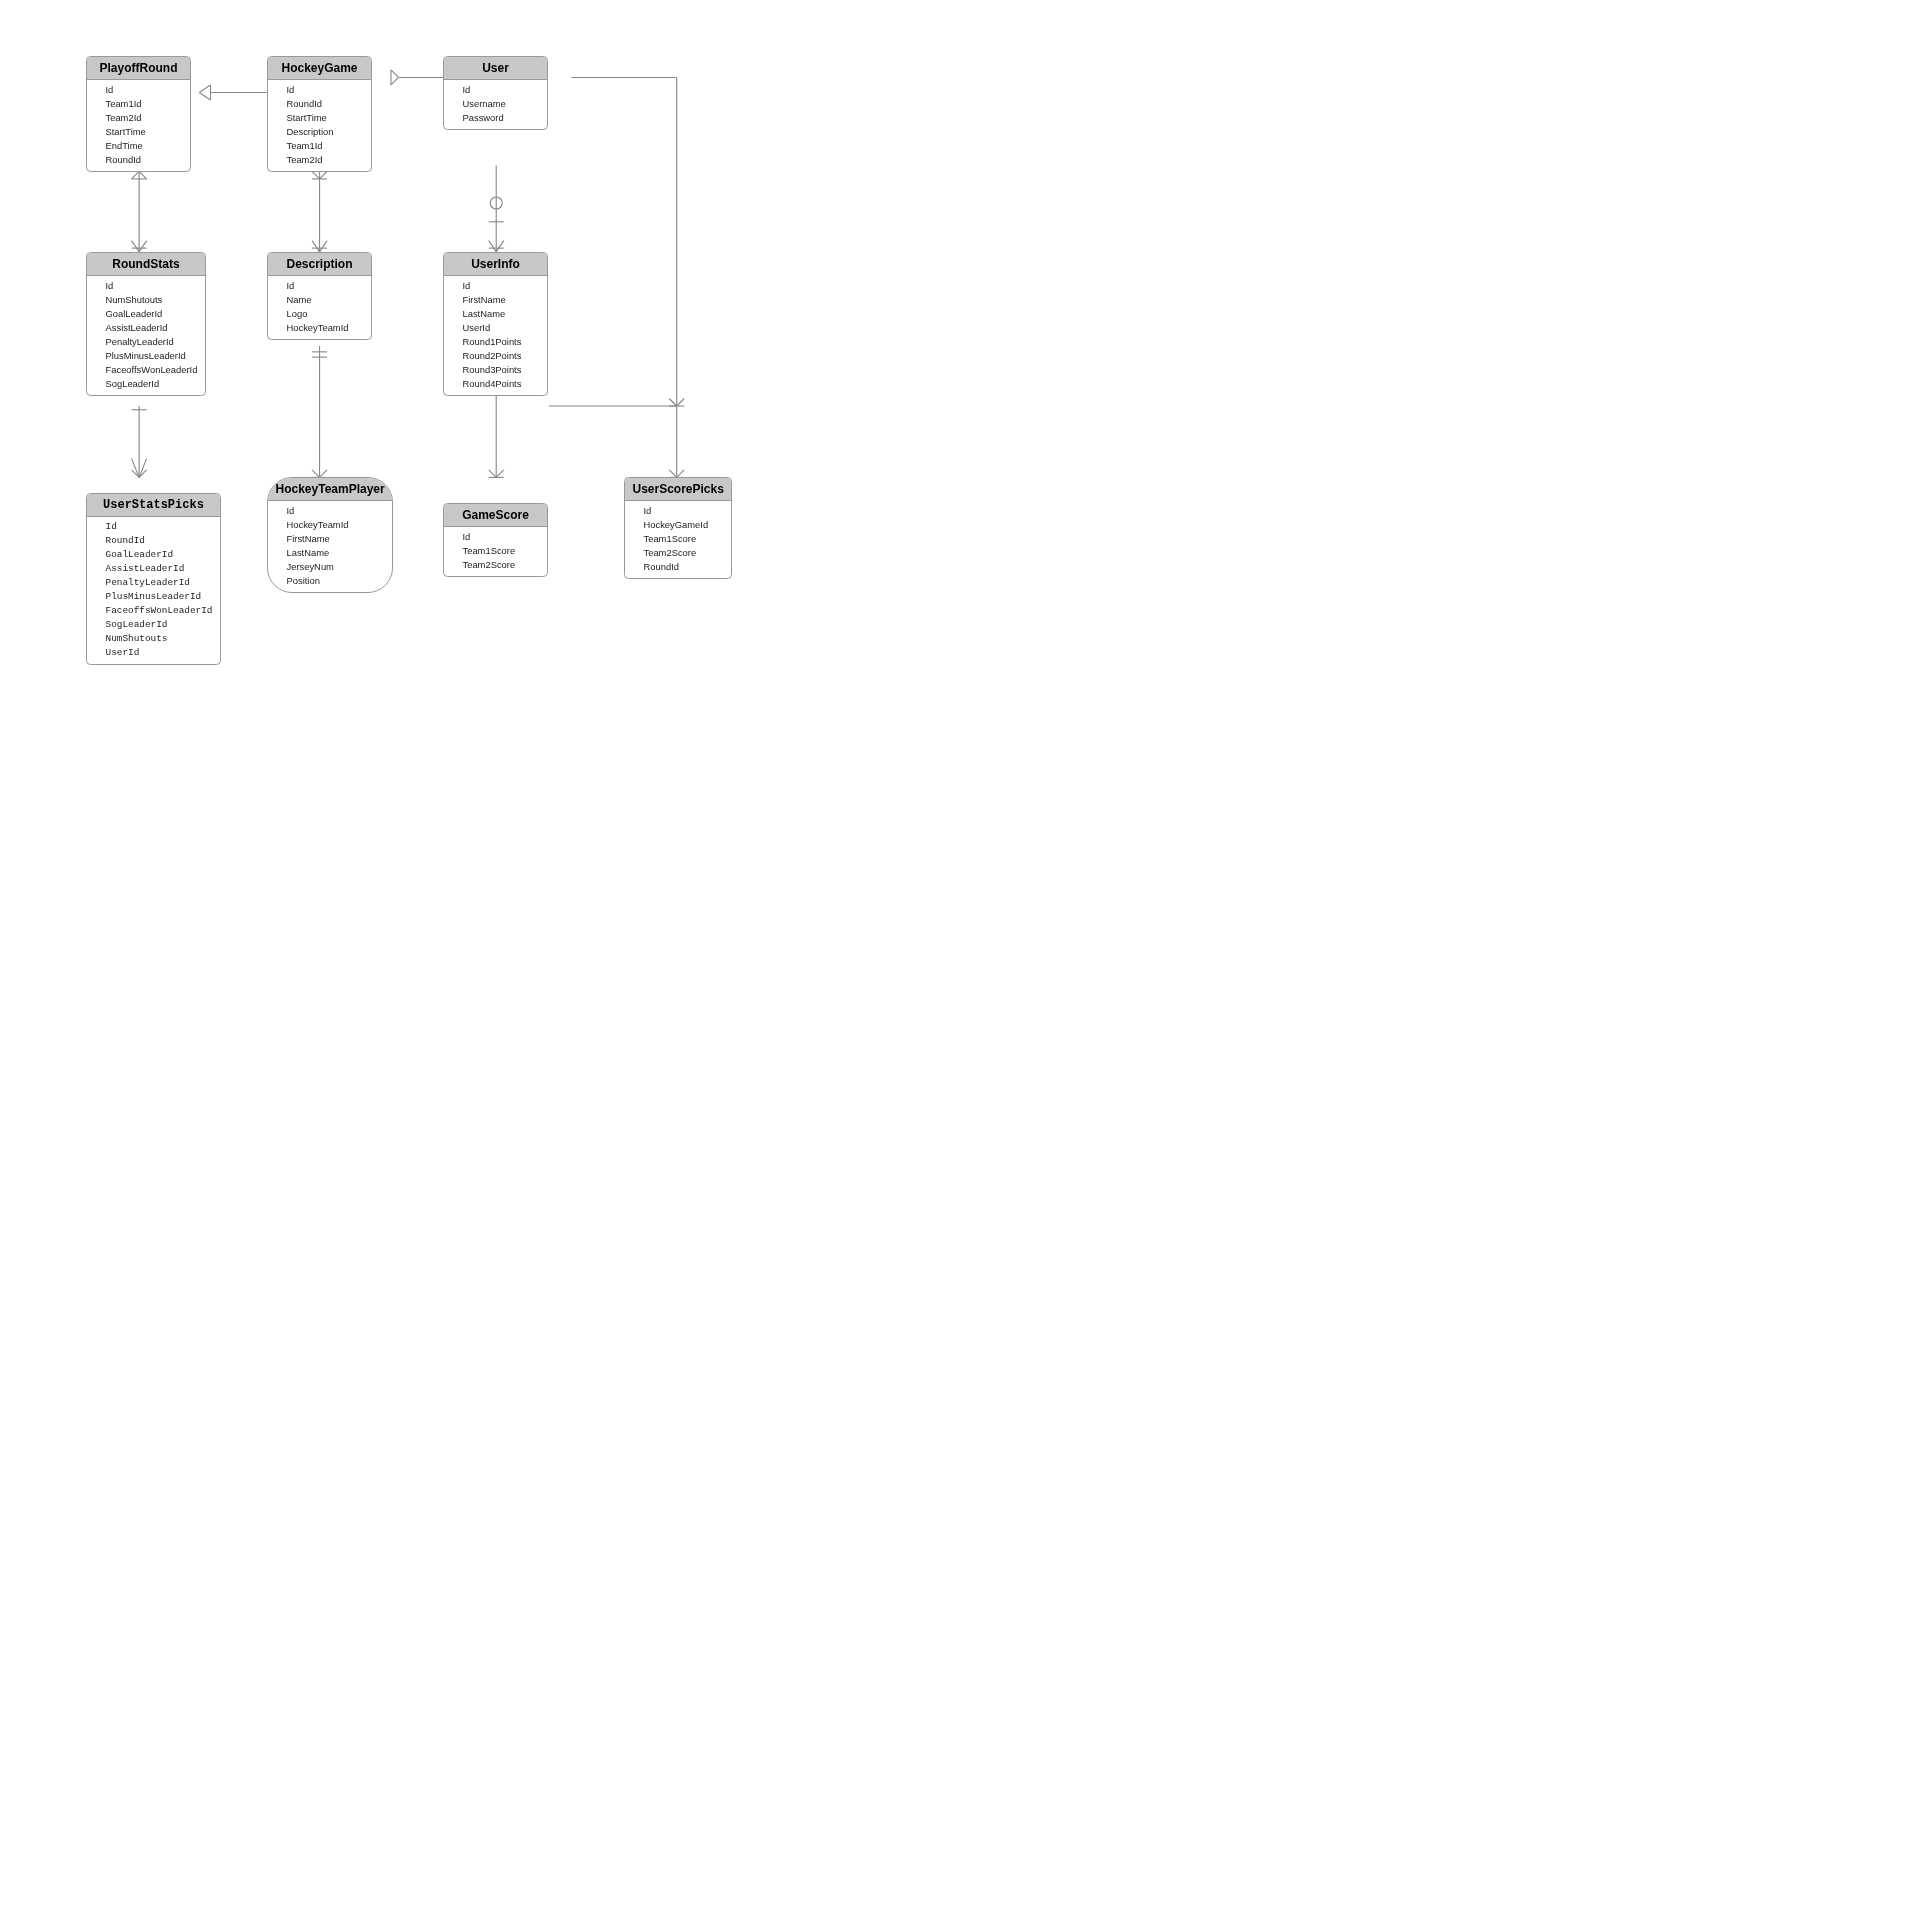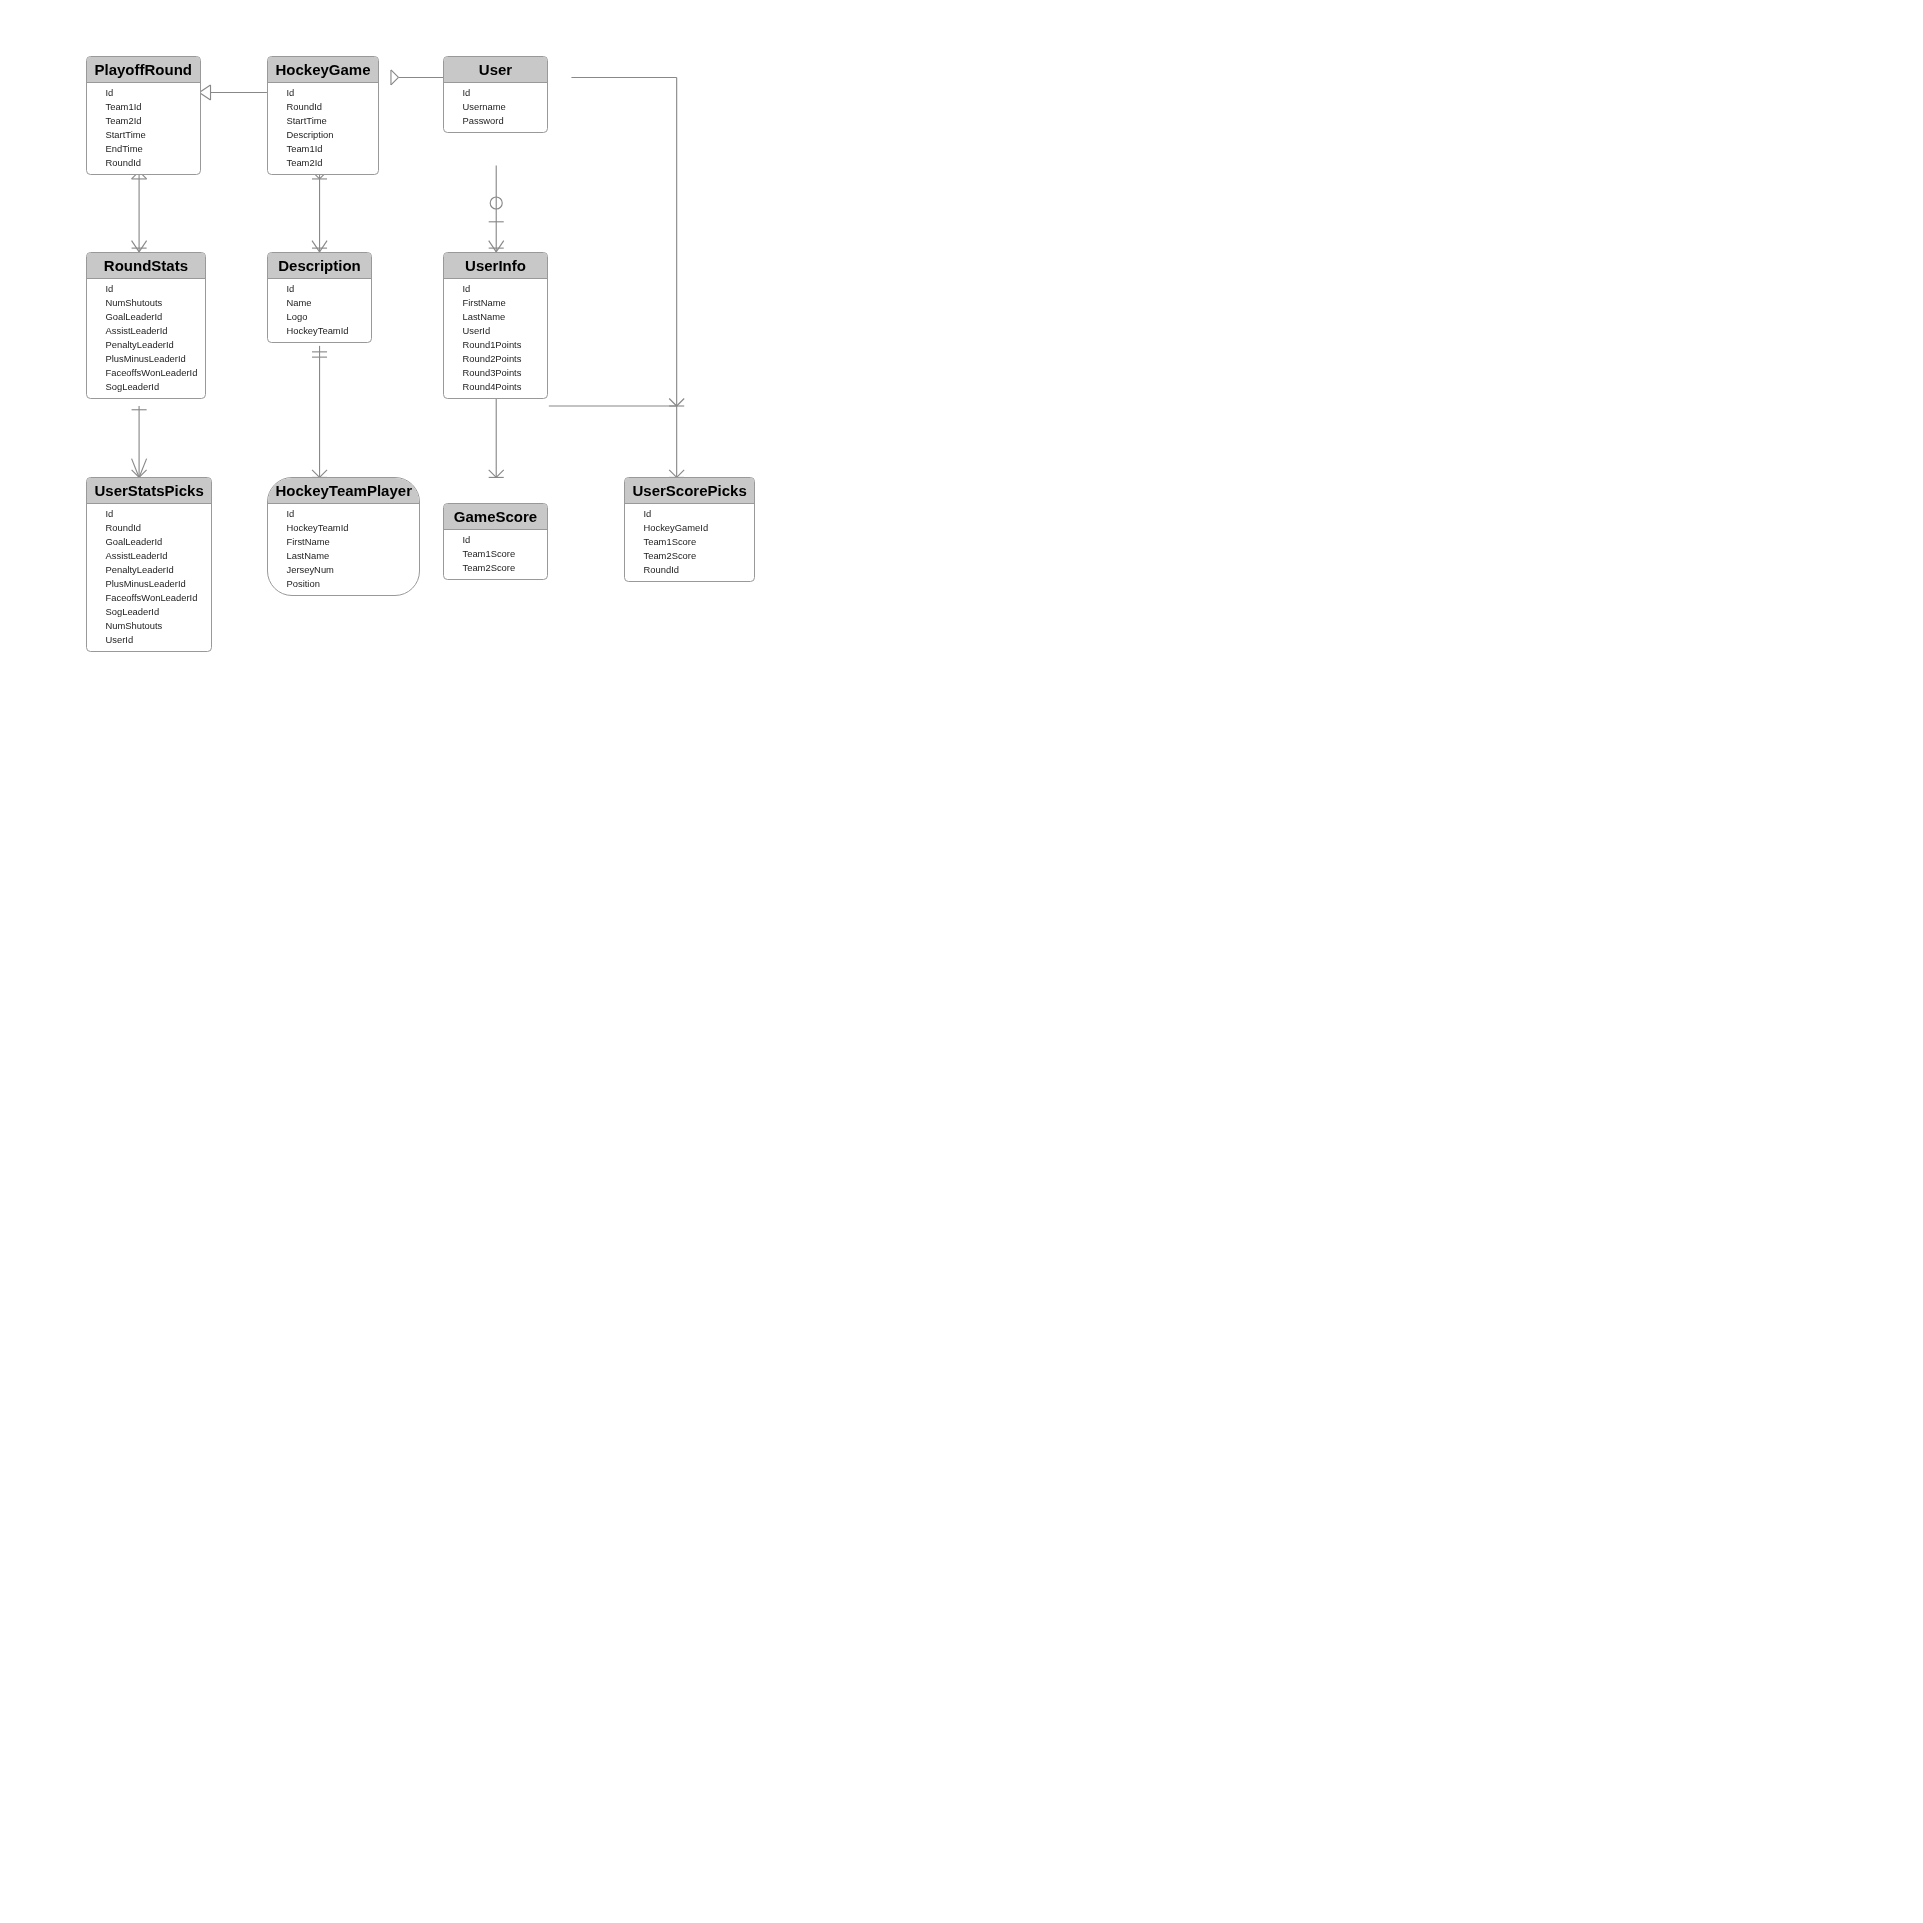--- a/index.html
+++ b/index.html
@@ -29,21 +29,21 @@
       border: 1.1px solid #999;
       border-radius: 4.5px;
       background: #fff;
       min-width: 105px;
       overflow: hidden;
     }
     .er-table .table-header {
       background: #c8c8c8;
       padding: 3.8px 7.5px;
       font-weight: bold;
-      font-size: 15px;
+      font-size: 12px;
       text-align: center;
       border-bottom: 1.1px solid #999;
     }
     .er-table .table-body {
       padding: 3px 7.5px 4.5px 7.5px;
     }
     .er-table .field {
       padding: 1.5px 0;
       font-size: 9.4px;
       color: #222;
@@ -182,21 +182,21 @@
         <div class="field">Id</div>
         <div class="field">FirstName</div>
         <div class="field">LastName</div>
         <div class="field">UserId</div>
         <div class="field">Round1Points</div>
         <div class="field">Round2Points</div>
         <div class="field">Round3Points</div>
         <div class="field">Round4Points</div>
       </div>
     </div>
-    <div class="er-table" style="left: 86px; top: 477px;">
+    <div class="er-table" style="left: 86px; top: 493px; font-family: Liberation Mono, monospace;">
       <div class="table-header">UserStatsPicks</div>
       <div class="table-body">
         <div class="field">Id</div>
         <div class="field">RoundId</div>
         <div class="field">GoalLeaderId</div>
         <div class="field">AssistLeaderId</div>
         <div class="field">PenaltyLeaderId</div>
         <div class="field">PlusMinusLeaderId</div>
         <div class="field">FaceoffsWonLeaderId</div>
         <div class="field">SogLeaderId</div>

